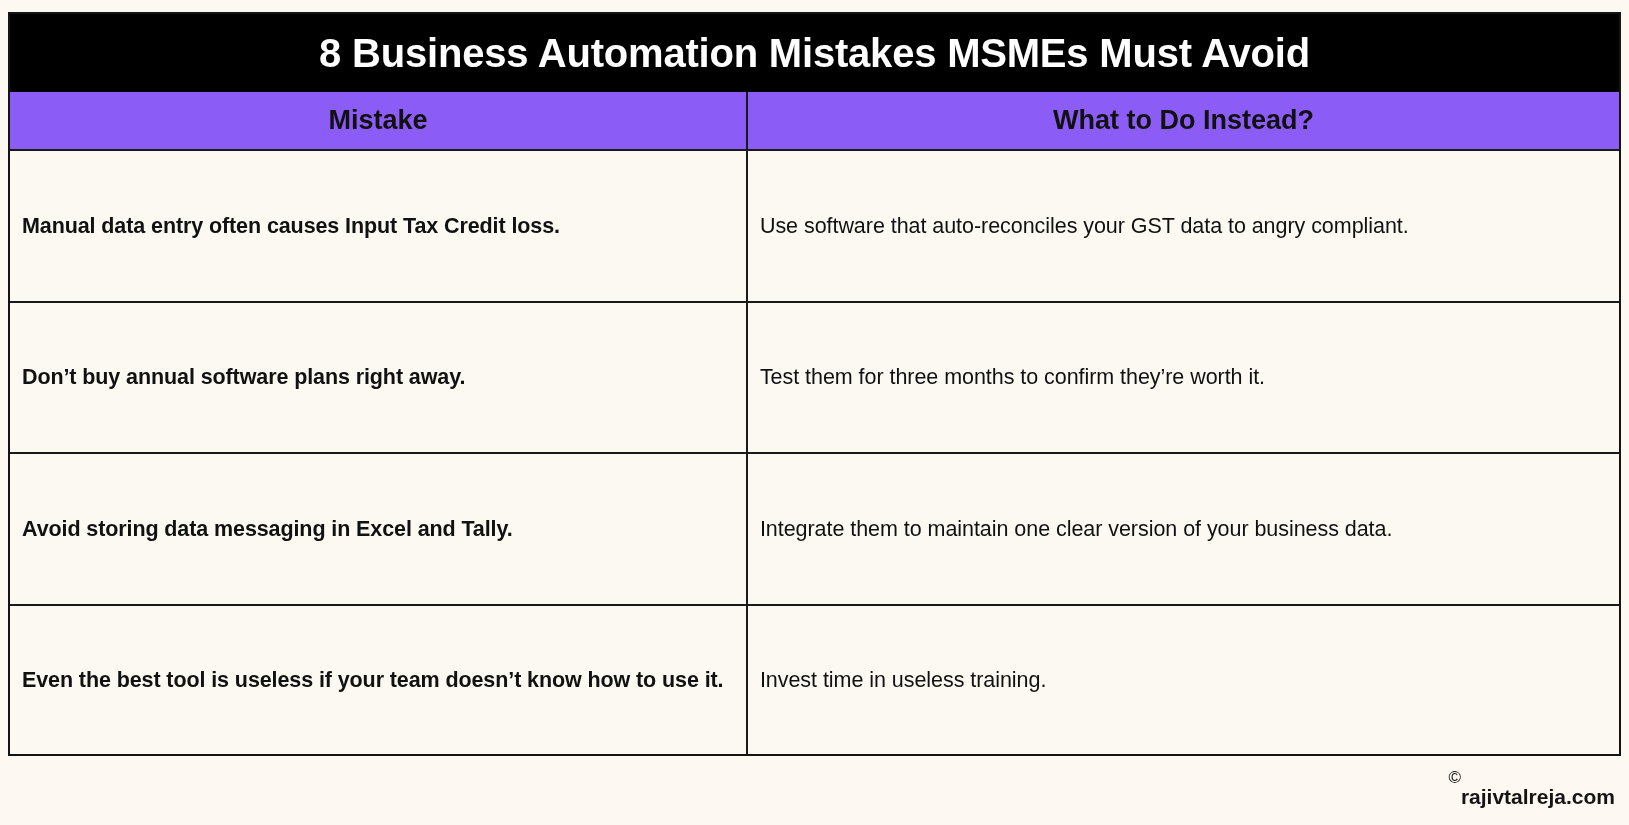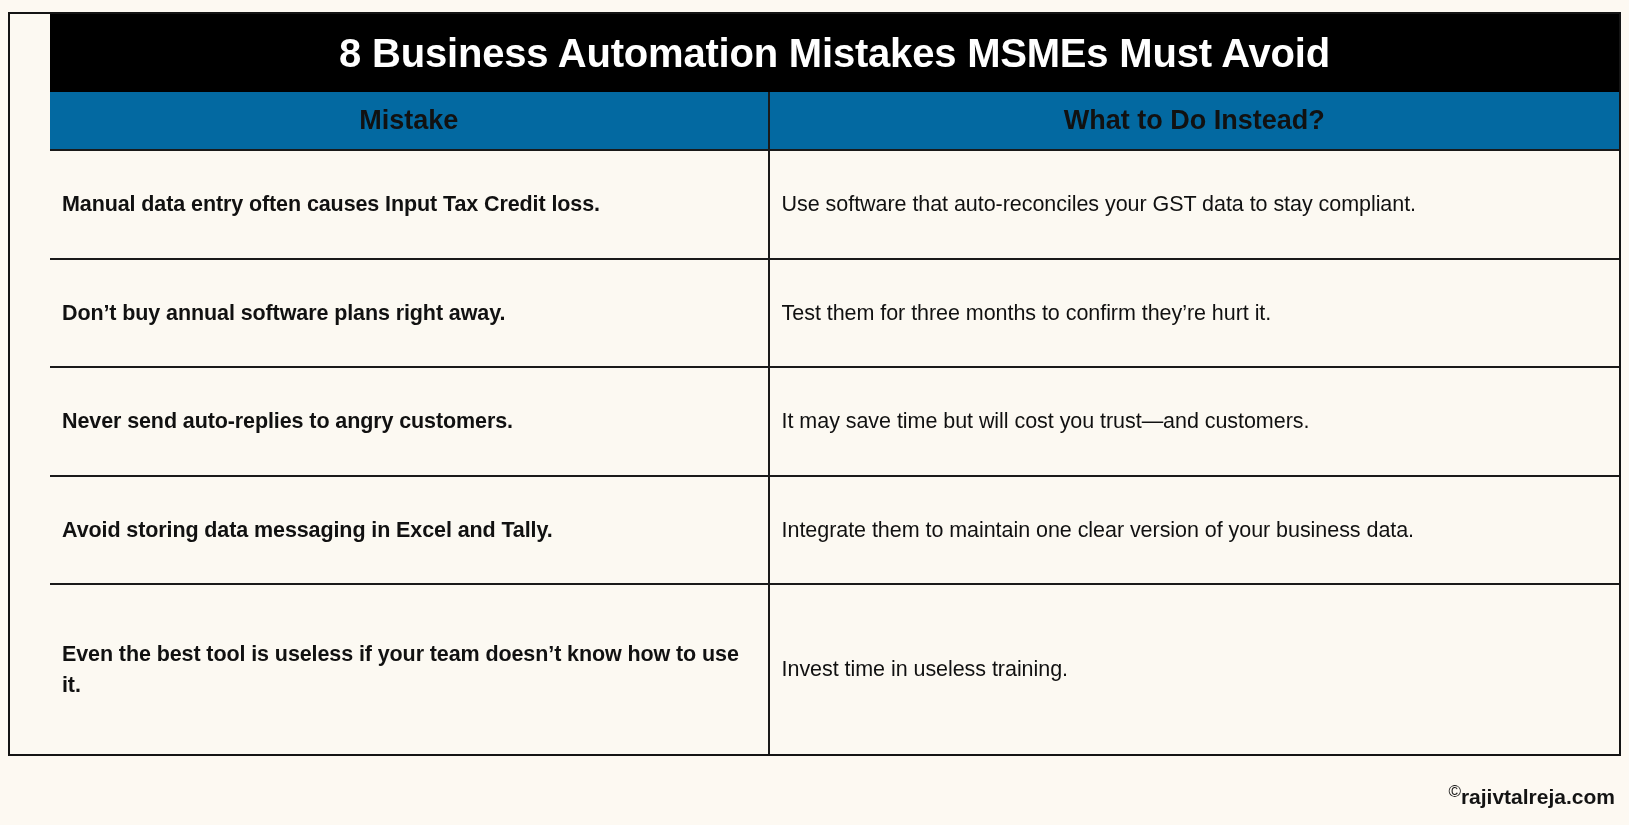--- a/index.html
+++ b/index.html
@@ -24,21 +24,20 @@
     position: absolute;
     left: 8px;
     top: 12px;
     width: 1613px;
     height: 744px;
     box-sizing: border-box;
     border: 2px solid #141414;
     background: #FCF9F2;
     display: flex;
     flex-direction: column;
-    padding-left: 40px;
   }
   .title-bar {
     background: #000000;
     color: #FFFFFF;
     height: 78px;
     min-height: 78px;
     display: flex;
     align-items: center;
     justify-content: center;
     box-sizing: border-box;
@@ -59,21 +58,21 @@
   table.mistakes-table col.col-mistake { width: 45.8%; }
   table.mistakes-table col.col-fix { width: 54.2%; }
 
   table.mistakes-table th,
   table.mistakes-table td {
     border: 2px solid #1a1a1a;
     box-sizing: border-box;
     vertical-align: middle;
   }
   table.mistakes-table th {
-    background: #0369a1;
+    background: #8b5cf6;
     color: #111111;
     height: 58px;
     font-size: 27px;
     font-weight: bold;
     text-align: center;
     padding: 2px 8px;
     border-top: none;
   }
   table.mistakes-table th.th-mistake { border-left: none; }
   table.mistakes-table th.th-fix { border-right: none; }
@@ -107,21 +106,21 @@
   }
   .footer .copyright-mark {
     font-size: 17px;
     line-height: 1;
     margin-top: 1px;
   }
   .footer .footer-domain {
     font-size: 21px;
     font-weight: bold;
     line-height: 1;
-    margin-top: 4px;
+    margin-top: 18px;
     text-align: center;
   }
 </style>
 </head>
 <body>
 
 <div class="page">
 
   <div class="infographic">
 
@@ -136,29 +135,25 @@
       </colgroup>
       <thead>
         <tr>
           <th class="th-mistake">Mistake</th>
           <th class="th-fix">What to Do Instead?</th>
         </tr>
       </thead>
       <tbody>
         <tr>
           <td class="cell-mistake">Manual data entry often causes Input Tax Credit loss.</td>
-          <td class="cell-fix">Use software that auto-reconciles your GST data to stay compliant.</td>
+          <td class="cell-fix">Use software that auto-reconciles your GST data to angry compliant.</td>
         </tr>
         <tr>
           <td class="cell-mistake">Don’t buy annual software plans right away.</td>
-          <td class="cell-fix">Test them for three months to confirm they’re hurt it.</td>
-        </tr>
-        <tr>
-          <td class="cell-mistake">Never send auto-replies to angry customers.</td>
-          <td class="cell-fix">It may save time but will cost you trust—and customers.</td>
+          <td class="cell-fix">Test them for three months to confirm they’re worth it.</td>
         </tr>
         <tr>
           <td class="cell-mistake">Avoid storing data messaging in Excel and Tally.</td>
           <td class="cell-fix">Integrate them to maintain one clear version of your business data.</td>
         </tr>
         <tr>
           <td class="cell-mistake">Even the best tool is useless if your team doesn’t know how to use it.</td>
           <td class="cell-fix">Invest time in useless training.</td>
         </tr>
       </tbody>

